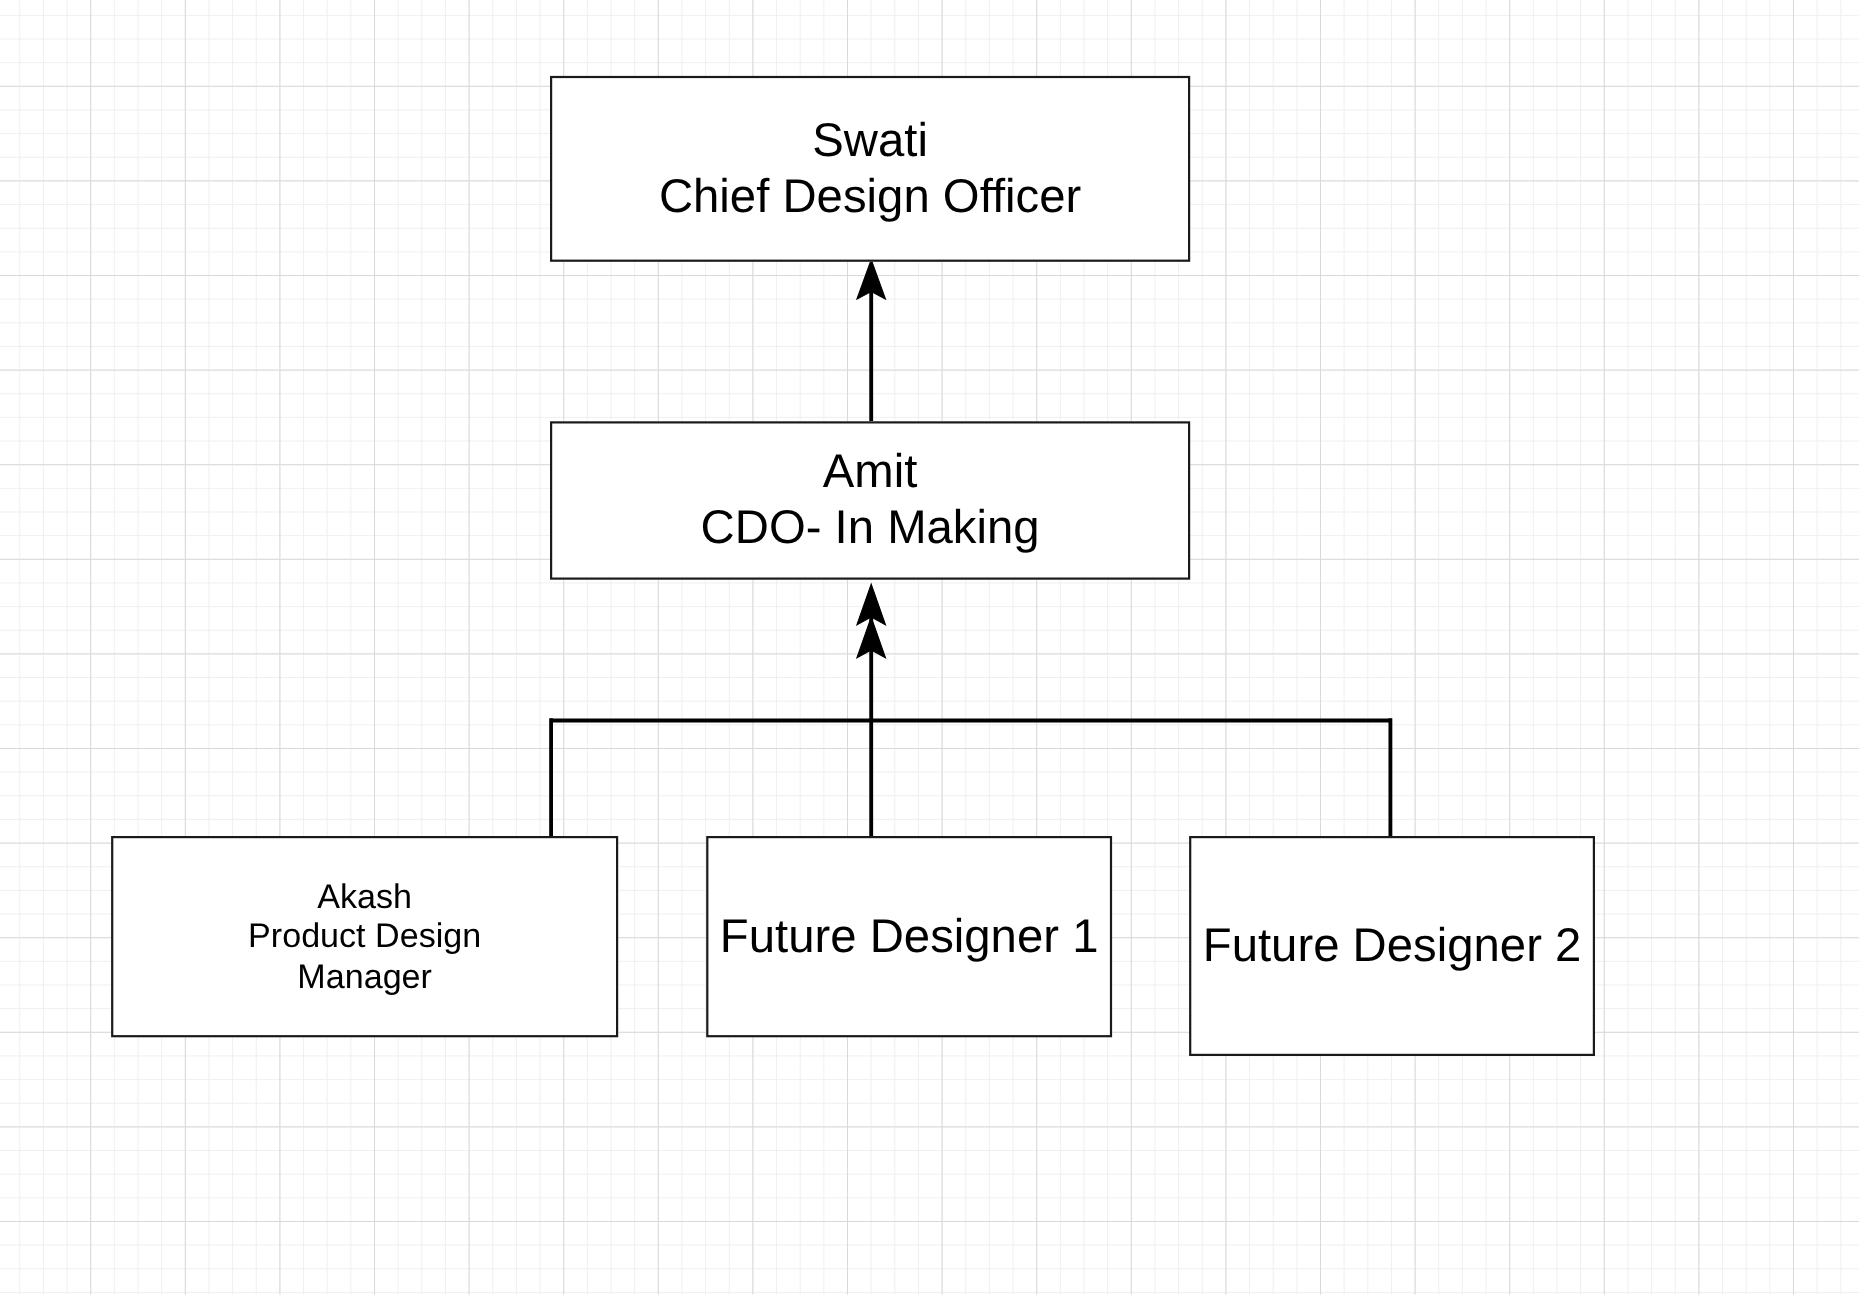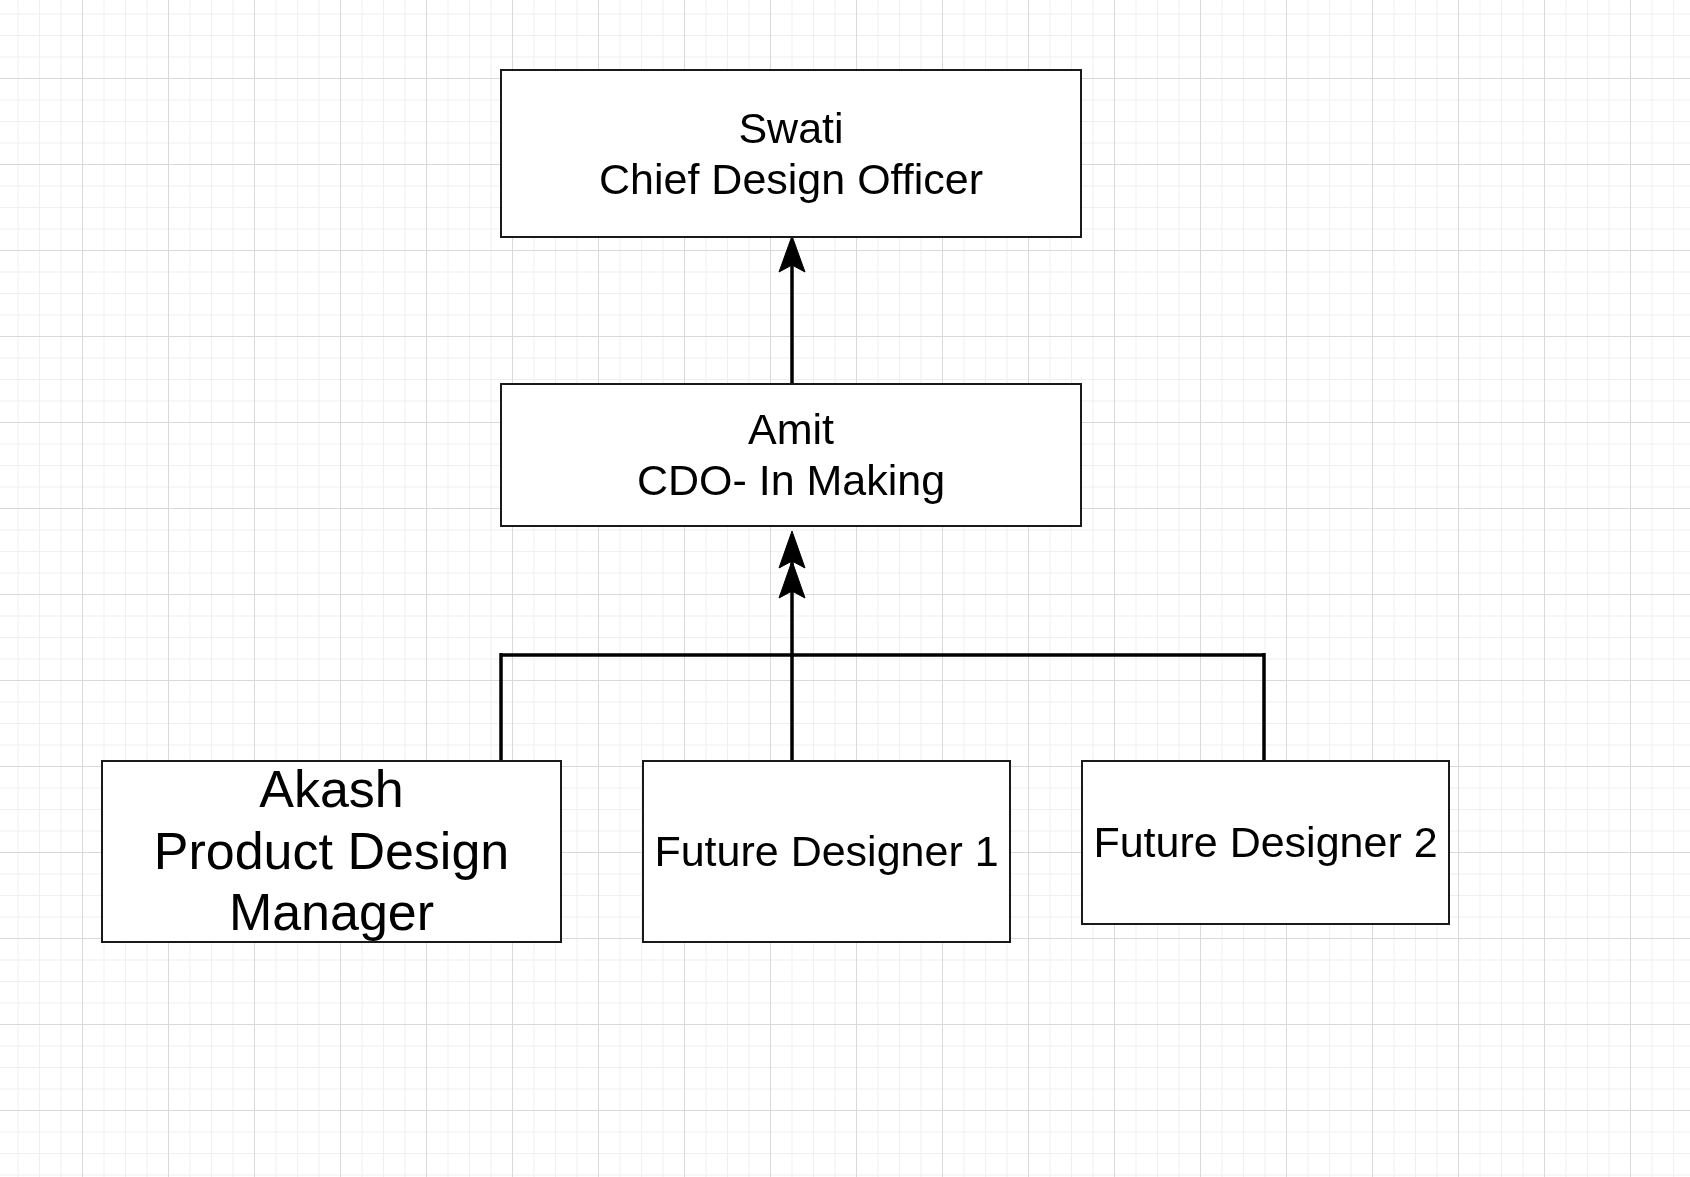--- a/index.html
+++ b/index.html
@@ -61,29 +61,29 @@
   #node-swati {
     left: 500px;  top: 69px;   width: 582px; height: 169px;
     font-size: 43px;
   }
   #node-amit {
     left: 500px;  top: 383px;  width: 582px; height: 144px;
     font-size: 43px;
   }
   #node-akash {
     left: 101px;  top: 760px;  width: 461px; height: 183px;
-    font-size: 52px;
+    font-size: 31px;
   }
   #node-future-1 {
     left: 606px;  top: 760px;  width: 369px; height: 183px;
     font-size: 43px;
     margin-left: 36px;
   }
   #node-future-2 {
-    left: 1081px; top: 760px;  width: 369px; height: 165px;
+    left: 1081px; top: 760px;  width: 369px; height: 200px;
     font-size: 43px;
   }
 </style>
 </head>
 <body>
 
 <div id="canvas">
 
   <svg class="edge-layer" viewBox="0 0 1690 1177" width="1690" height="1177" xmlns="http://www.w3.org/2000/svg">
 

